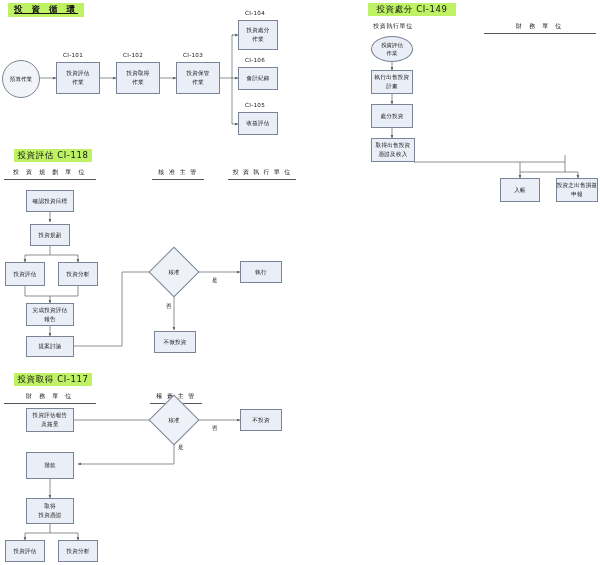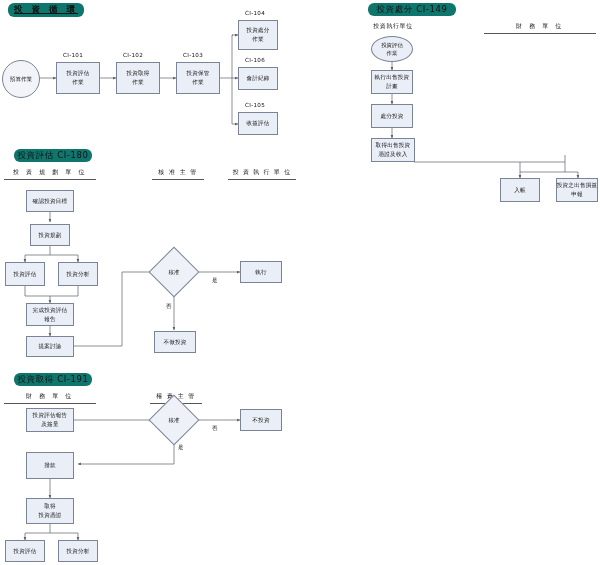--- a/index.html
+++ b/index.html
@@ -7,28 +7,27 @@
     width:600px;height:565px;position:relative;overflow:hidden;
     font-family:"DejaVu Sans","Liberation Sans",sans-serif;
     color:#111;
   }
   .canvas{position:absolute;left:0;top:0;width:600px;height:565px;}
   svg.lines{position:absolute;left:0;top:0;width:600px;height:565px;overflow:visible;}
 
   
   .sec-title{
     position:absolute;
-    background:#0f766e;
+    background:#bef264;
     color:#111;
     font-size:8.5px;
     letter-spacing:1.6px;
     text-align:left;
     display:flex;align-items:center;justify-content:center;
     white-space:nowrap;
-    border-radius:6px;
   }
   .sec-title.underlined{ text-decoration:underline; letter-spacing:3px; font-weight:bold;}
 
   
   .lane-head{
     position:absolute;
     font-size:6px;
     letter-spacing:2.6px;
     text-align:center;
     border-bottom:1px solid #555;
@@ -205,21 +204,21 @@
 
   <div class="node" style="left:371px;top:70px;width:42px;height:24px;white-space:pre-line;">執行出售投資
 計畫</div>
   <div class="node" style="left:371px;top:104px;width:42px;height:24px;white-space:pre-line;">處分投資</div>
   <div class="node" style="left:371px;top:138px;width:44px;height:24px;white-space:pre-line;">取得出售投資
 憑證及收入</div>
   <div class="node" style="left:500px;top:178px;width:40px;height:24px;white-space:pre-line;">入帳</div>
   <div class="node" style="left:556px;top:178px;width:42px;height:24px;white-space:pre-line;">投資之出售損益
 申報</div>
 
-  <div class="sec-title" style="left:14px;top:149px;width:78px;height:13px;letter-spacing:.6px;">投資評估  CI-180</div>
+  <div class="sec-title" style="left:14px;top:149px;width:78px;height:13px;letter-spacing:.6px;">投資評估  CI-118</div>
 
   <div class="lane-head" style="left:4px;top:168px;width:92px;">投 資 規 劃 單 位</div>
   <div class="lane-head" style="left:152px;top:168px;width:52px;letter-spacing:1.4px;">核 准 主 管</div>
   <div class="lane-head" style="left:228px;top:168px;width:68px;letter-spacing:1.2px;">投 資 執 行 單 位</div>
 
   <div class="node" style="left:26px;top:190px;width:48px;height:22px;">確認投資目標</div>
   <div class="node" style="left:30px;top:224px;width:40px;height:22px;">投資規劃</div>
   <div class="node" style="left:5px;top:262px;width:40px;height:24px;">投資評估</div>
   <div class="node" style="left:58px;top:262px;width:40px;height:24px;">投資分析</div>
   <div class="node" style="left:26px;top:303px;width:48px;height:23px;white-space:pre-line;">完成投資評估
@@ -230,21 +229,21 @@
     <div class="dsh"></div>
     <div class="dtx">核准</div>
   </div>
 
   <div class="edge-lbl" style="left:212px;top:277px;">是</div>
   <div class="edge-lbl" style="left:166px;top:303px;">否</div>
 
   <div class="node" style="left:240px;top:261px;width:42px;height:22px;">執行</div>
   <div class="node" style="left:154px;top:331px;width:42px;height:22px;">不做投資</div>
 
-  <div class="sec-title" style="left:14px;top:373px;width:78px;height:13px;letter-spacing:.6px;">投資取得  CI-191</div>
+  <div class="sec-title" style="left:14px;top:373px;width:78px;height:13px;letter-spacing:.6px;">投資取得  CI-117</div>
 
   <div class="lane-head" style="left:4px;top:392px;width:92px;">財   務   單   位</div>
   <div class="lane-head" style="left:150px;top:392px;width:52px;letter-spacing:1.4px;">權 責 主 管</div>
 
   <div class="node" style="left:26px;top:408px;width:48px;height:24px;white-space:pre-line;">投資評估報告
 及簽呈</div>
 
   <div class="diamond" style="left:156px;top:402px;width:36px;height:36px;">
     <div class="dsh"></div>
     <div class="dtx">核准</div>

